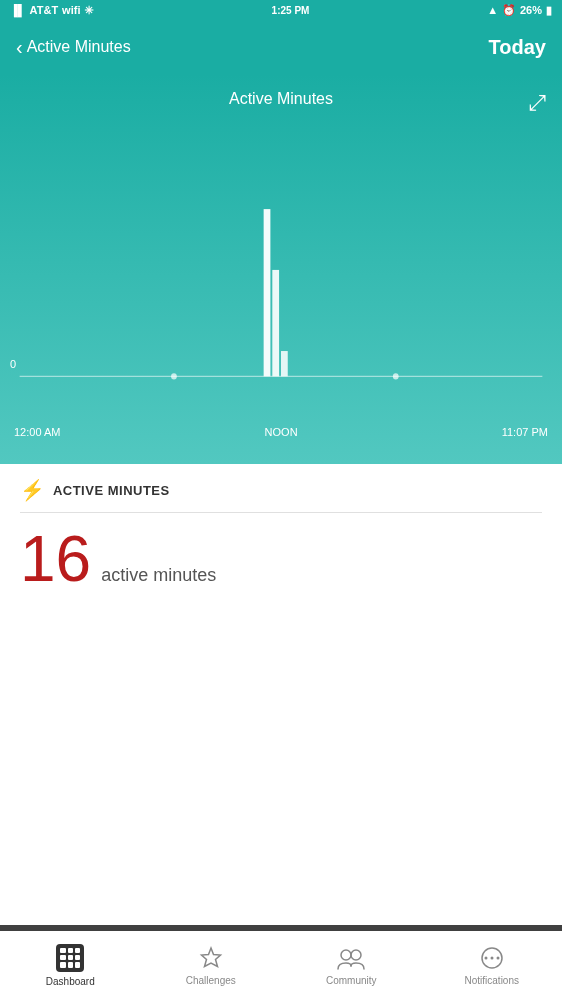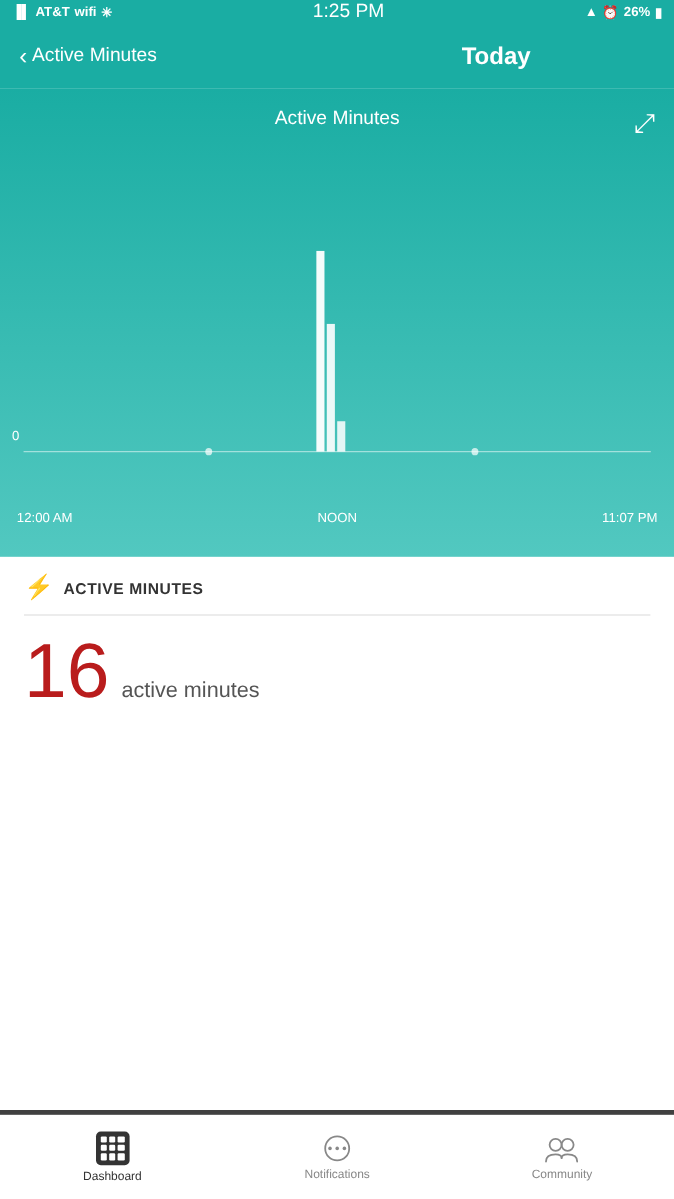--- a/index.html
+++ b/index.html
@@ -24,22 +24,22 @@
       color: white;
       font-size: 11px;
       font-weight: 600;
     }
     .status-left, .status-right {
       display: flex;
       align-items: center;
       gap: 4px;
     }
     .status-center {
-      font-size: 16px;
-      font-weight: 400;
+      font-size: 10px;
+      font-weight: 700;
     }
 
     
     .nav-header {
       height: 54px;
       background: #1aada3;
       display: flex;
       align-items: center;
       padding: 0 16px;
     }
@@ -54,21 +54,21 @@
     }
     .nav-back .chevron {
       font-size: 20px;
       font-weight: 300;
     }
     .nav-title {
       color: white;
       font-size: 20px;
       font-weight: 600;
       flex: 1;
-      text-align: center;
+      text-align: right;
     }
 
     
     .chart-container {
       background: linear-gradient(to bottom, #1aada3 0%, #52c8c0 100%);
       height: 390px;
       position: relative;
       display: flex;
       flex-direction: column;
     }
@@ -159,21 +159,21 @@
     }
 
     
     .bottom-nav {
       position: absolute;
       bottom: 0;
       left: 0;
       right: 0;
       height: 74px;
       background: #fff;
-      border-top: 4px solid #404040;
+      border-top: 6px solid #404040;
       display: flex;
       align-items: center;
     }
     .nav-item {
       flex: 1;
       display: flex;
       flex-direction: column;
       align-items: center;
       justify-content: center;
       gap: 4px;
@@ -283,35 +283,41 @@
       <span></span>
         <span></span>
         <span></span>
       <span></span>
         <span></span>
         <span></span>
     </div>
     <span class="nav-item-label">Dashboard</span>
   </div>
 
-
+  <div class="nav-item">
+    <svg width="26" height="26" viewBox="0 0 26 26" fill="none">
+      <polygon points="13,3 15.5,9.5 22.5,10 17.5,14.5 19.5,21.5 13,18 6.5,21.5 8.5,14.5 3.5,10 10.5,9.5" stroke="#888" stroke-width="1.5" fill="none"></polygon>
+    </svg>
+    <span class="nav-item-label">Challenges</span>
+  </div>
+
+
+  <div class="nav-item">
+    <svg width="30" height="26" viewBox="0 0 30 26" fill="none">
+      <circle cx="10" cy="10" r="5" stroke="#888" stroke-width="1.5" fill="none"></circle>
+      <circle cx="20" cy="10" r="5" stroke="#888" stroke-width="1.5" fill="none"></circle>
+      <path d="M2 24 Q2 18 10 18 Q15 18 15 21" stroke="#888" stroke-width="1.5" fill="none" stroke-linecap="round"></path>
+      <path d="M28 24 Q28 18 20 18 Q15 18 15 21" stroke="#888" stroke-width="1.5" fill="none" stroke-linecap="round"></path>
+    </svg>
+    <span class="nav-item-label">Community</span>
+  </div>
 
   <div class="nav-item">
     <svg width="26" height="26" viewBox="0 0 26 26" fill="none">
       <circle cx="13" cy="13" r="10" stroke="#888" stroke-width="1.5" fill="none"></circle>
       <circle cx="7" cy="13" r="1.5" fill="#888"></circle>
       <circle cx="13" cy="13" r="1.5" fill="#888"></circle>
       <circle cx="19" cy="13" r="1.5" fill="#888"></circle>
     </svg>
     <span class="nav-item-label">Notifications</span>
   </div>
 
-  <div class="nav-item">
-    <svg width="30" height="26" viewBox="0 0 30 26" fill="none">
-      <circle cx="10" cy="10" r="5" stroke="#888" stroke-width="1.5" fill="none"></circle>
-      <circle cx="20" cy="10" r="5" stroke="#888" stroke-width="1.5" fill="none"></circle>
-      <path d="M2 24 Q2 18 10 18 Q15 18 15 21" stroke="#888" stroke-width="1.5" fill="none" stroke-linecap="round"></path>
-      <path d="M28 24 Q28 18 20 18 Q15 18 15 21" stroke="#888" stroke-width="1.5" fill="none" stroke-linecap="round"></path>
-    </svg>
-    <span class="nav-item-label">Community</span>
-  </div>
-
 </div>
 
 </body></html>

